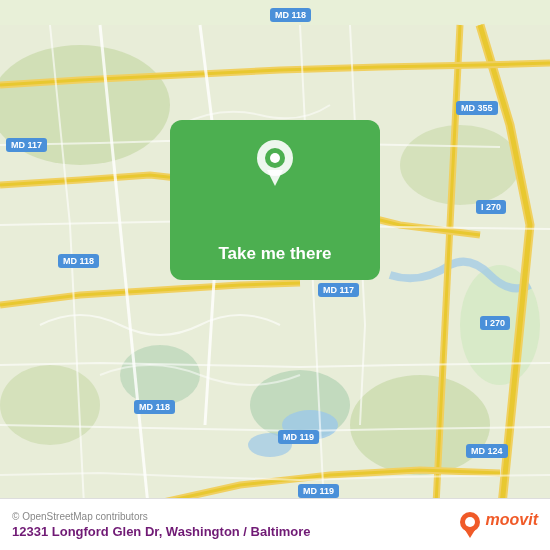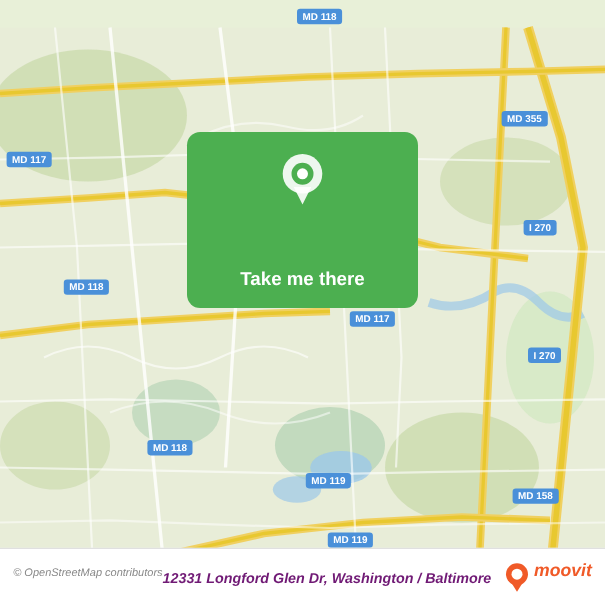--- a/index.html
+++ b/index.html
@@ -169,37 +169,37 @@
   <div style="position:absolute;top:8px;left:270px;background:#4a90d9;color:white;font-size:9px;font-weight:bold;padding:2px 5px;border-radius:3px;z-index:5;">MD 118</div>
   <div style="position:absolute;top:138px;left:6px;background:#4a90d9;color:white;font-size:9px;font-weight:bold;padding:2px 5px;border-radius:3px;z-index:5;">MD 117</div>
   <div style="position:absolute;top:60px;left:456px;background:#4a90d9;color:white;font-size:9px;font-weight:bold;padding:2px 5px;border-radius:3px;z-index:5;margin-top:41px;">MD 355</div>
   <div style="position:absolute;top:200px;left:476px;background:#4a90d9;color:white;font-size:9px;font-weight:bold;padding:2px 5px;border-radius:3px;z-index:5;">I 270</div>
   <div style="position:absolute;top:316px;left:480px;background:#4a90d9;color:white;font-size:9px;font-weight:bold;padding:2px 5px;border-radius:3px;z-index:5;">I 270</div>
   <div style="position:absolute;top:254px;left:58px;background:#4a90d9;color:white;font-size:9px;font-weight:bold;padding:2px 5px;border-radius:3px;z-index:5;">MD 118</div>
   <div style="position:absolute;top:283px;left:318px;background:#4a90d9;color:white;font-size:9px;font-weight:bold;padding:2px 5px;border-radius:3px;z-index:5;">MD 117</div>
   <div style="position:absolute;top:400px;left:134px;background:#4a90d9;color:white;font-size:9px;font-weight:bold;padding:2px 5px;border-radius:3px;z-index:5;">MD 118</div>
   <div style="position:absolute;top:430px;left:278px;background:#4a90d9;color:white;font-size:9px;font-weight:bold;padding:2px 5px;border-radius:3px;z-index:5;">MD 119</div>
   <div style="position:absolute;top:484px;left:298px;background:#4a90d9;color:white;font-size:9px;font-weight:bold;padding:2px 5px;border-radius:3px;z-index:5;">MD 119</div>
-  <div style="position:absolute;top:444px;left:466px;background:#4a90d9;color:white;font-size:9px;font-weight:bold;padding:2px 5px;border-radius:3px;z-index:5;">MD 158</div>
+  <div style="position:absolute;top:444px;left:466px;background:#4a90d9;color:white;font-size:9px;font-weight:bold;padding:2px 5px;border-radius:3px;z-index:5;">MD 124</div>
 
   <div class="green-card">
 
     <svg class="pin-svg" width="40" height="50" viewBox="0 0 40 50" xmlns="http://www.w3.org/2000/svg">
       <circle cx="20" cy="18" r="18" fill="white" opacity="0.9"></circle>
       <circle cx="20" cy="18" r="10" fill="#4caf50"></circle>
       <circle cx="20" cy="18" r="5" fill="white"></circle>
       <polygon points="12,30 28,30 20,46" fill="white" opacity="0.9"></polygon>
     </svg>
     <span class="btn-label">Take me there</span>
   </div>
 
   <button class="take-me-there-btn" style="background:transparent;box-shadow:none;color:transparent;top:232px;">Take me there</button>
 
   <div class="footer-bar">
-    <div style="display:flex;flex-direction:row;flex:1;font-style:italic;">
+    <div style="display:flex;flex-direction:column;flex:1;">
       <span style="font-size:10px;color:#888;">© OpenStreetMap contributors</span>
       <span style="font-size:13px;font-weight:bold;color:#701a75;margin-top:2px;">12331 Longford Glen Dr, Washington / Baltimore</span>
     </div>
     <div class="moovit-logo">
 
       <svg width="24" height="28" viewBox="0 0 24 28" xmlns="http://www.w3.org/2000/svg">
         <ellipse cx="12" cy="11" rx="10" ry="10" fill="#f05a28"></ellipse>
         <circle cx="12" cy="11" r="5" fill="white"></circle>
         <polygon points="7,19 17,19 12,27" fill="#f05a28"></polygon>
       </svg>

